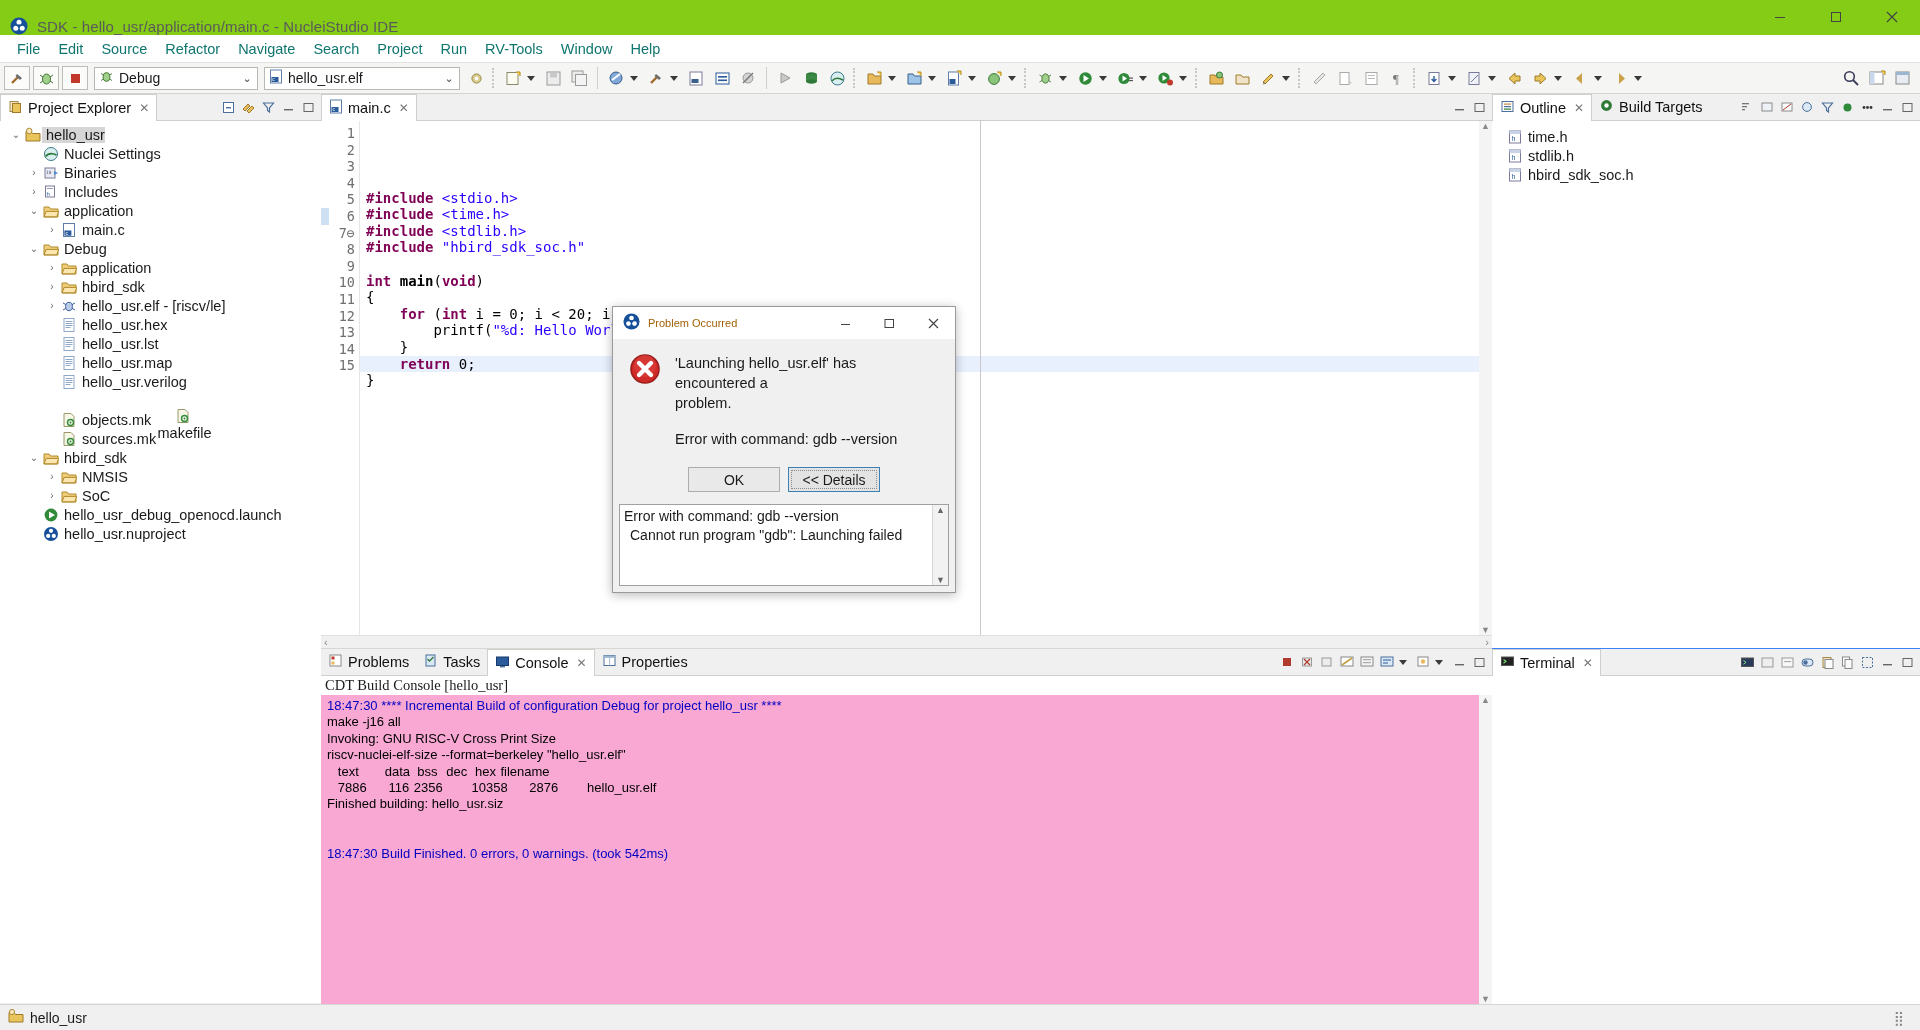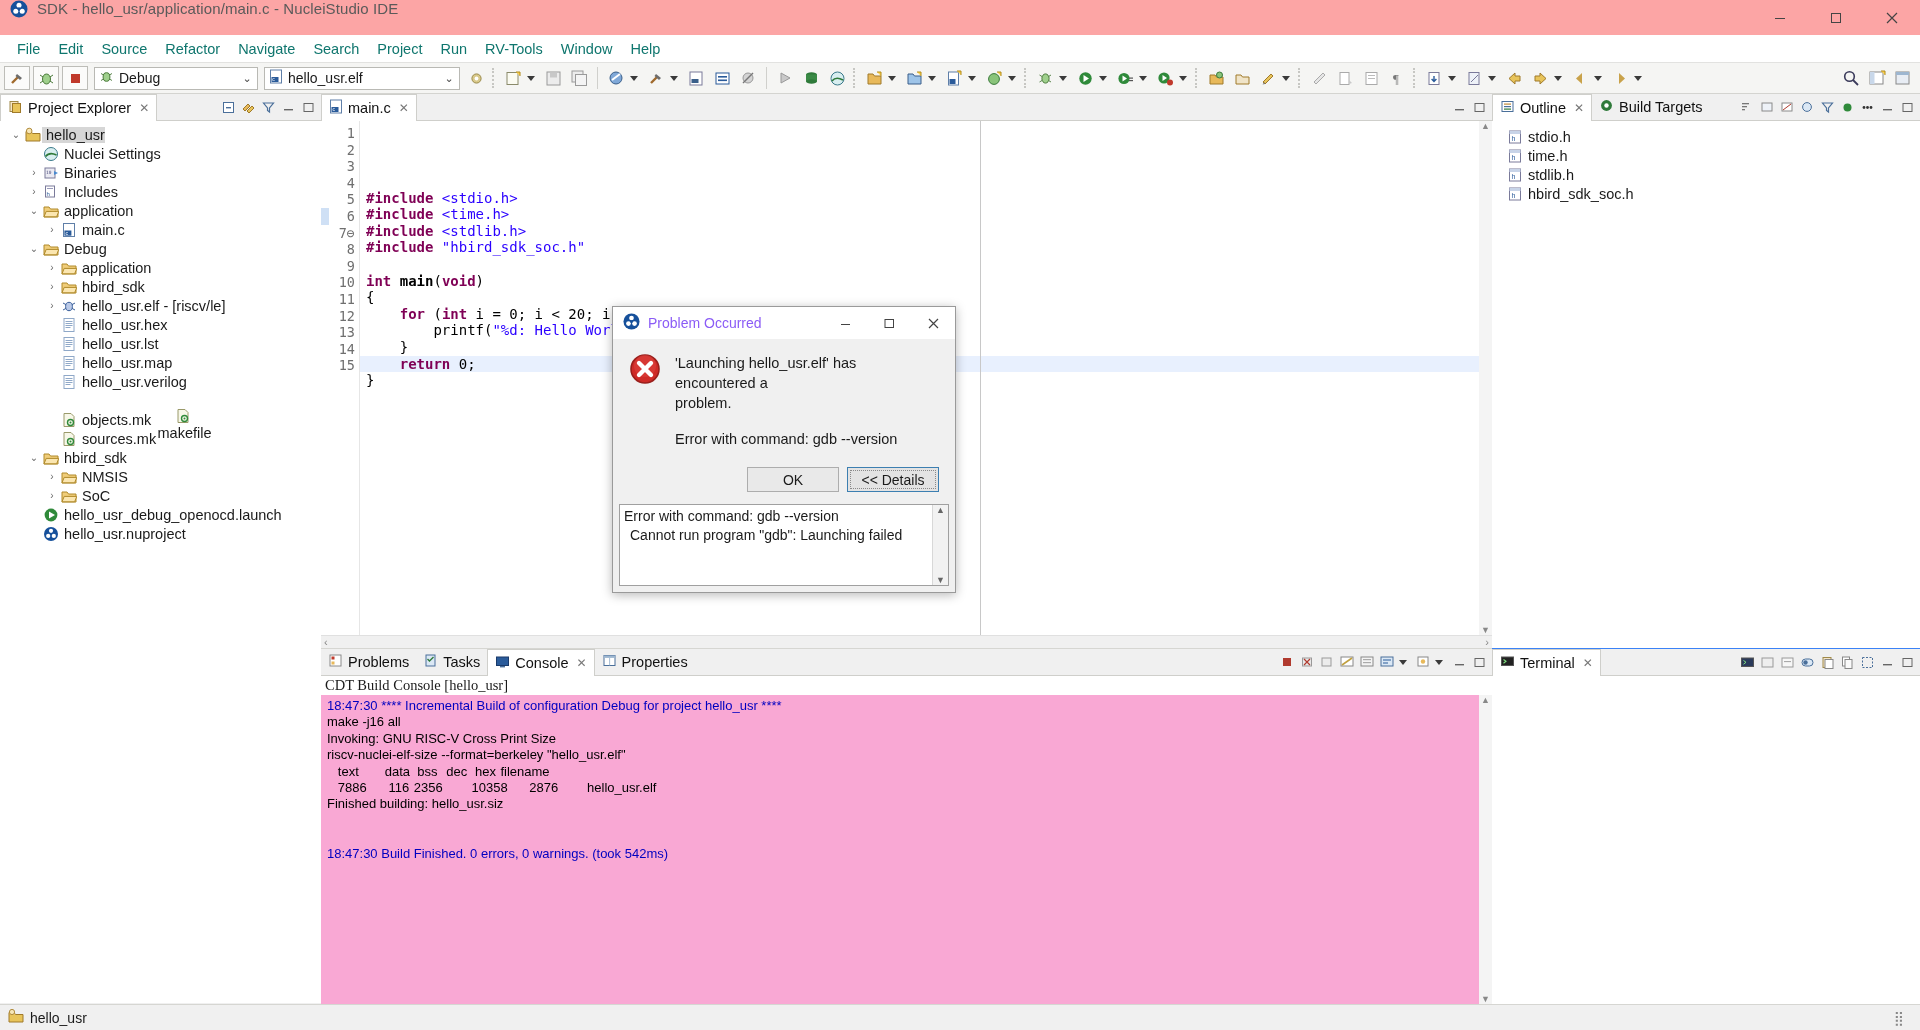--- a/index.html
+++ b/index.html
@@ -9,21 +9,21 @@
     overflow: hidden;
     font-family: "Liberation Sans", sans-serif;
     font-size: 14.5px;
     color: #1a1a1a;
     background: #ffffff;
   }
   .app { position: relative; width: 1920px; height: 1030px; display: flex; flex-direction: column; background:#f0f0f0;}
 
   
   .titlebar {
-    height: 36px; background: #fca5a5; display: flex; align-items: flex-start;
+    height: 36px; background: #84cc16; display: flex; align-items: flex-end;
     border-bottom: 1px solid #ffffff; flex: 0 0 36px;
   }
   .titlebar .tb-icon { margin-left: 10px; margin-right: 9px; display:flex; }
   .titlebar .tb-text { color: #5a5a5a; font-size: 15px; letter-spacing: .1px;}
   .win-btns { margin-left: auto; display: flex; height: 36px; }
   .win-btn { width: 56px; height: 36px; display: flex; align-items: center; justify-content: center; color:#555; }
   .win-btn svg { display:block; }
 
   
   .menubar { height: 26px; background:#ffffff; display:flex; align-items:center; padding-left: 8px; flex:0 0 26px;}
@@ -120,27 +120,27 @@
   }
   .statusbar .sb-right { margin-left:auto; padding-right:14px; color:#888; letter-spacing:2px;}
 
   
   .dialog {
     position:absolute; left:612px; top:306px; width:344px;
     background:#f0f0f0; border:1px solid #9a9a9a; box-shadow: 0 2px 10px rgba(0,0,0,.28);
     z-index: 60; display:flex; flex-direction:column;
   }
   .dlg-title { height:32px; background:#ffffff; display:flex; align-items:center; padding-left:10px; gap:8px; }
-  .dlg-title .t { font-size:14px; color:#8b5cf6; }
+  .dlg-title .t { font-size:11px; color:#a16207; }
   .dlg-wbtns { margin-left:auto; display:flex; }
   .dlg-wbtn { width:44px; height:32px; display:flex; align-items:center; justify-content:center; color:#333;}
   .dlg-main { background:#f0f0f0; padding: 14px 16px 0 16px; display:flex; gap:14px; }
   .dlg-msg { font-size:14.5px; line-height:20px; }
   .dlg-msg .m2 { margin-top: 16px; }
-  .dlg-btns { display:flex; justify-content:flex-end; gap:8px; padding: 18px 16px 12px 16px; background:#f0f0f0;}
+  .dlg-btns { display:flex; justify-content:center; gap:8px; padding: 18px 16px 12px 16px; background:#f0f0f0;}
   .dlg-btn {
     min-width: 92px; height: 25px; border:1px solid #adadad; background:#e9e9e9; font-size:14px;
     display:flex; align-items:center; justify-content:center;
   }
   .dlg-btn.focus { border:1px solid #3c7fb1; background:#e3e3e3; outline:1px dotted #8a8a8a; outline-offset:-4px;}
   .dlg-details {
     margin: 0 6px 6px 6px; background:#fff; border:1px solid #a0a0a0; height: 82px; display:flex;
   }
   .dlg-details-text { flex:1 1 auto; font-size:14px; padding: 2px 4px; line-height:19px; }
   .dlg-details-scroll { width:16px; flex:0 0 16px; background:#f2f2f2; border-left:1px solid #d8d8d8; display:flex; flex-direction:column; justify-content:space-between; align-items:center; color:#666; font-size:9px;}
@@ -1013,30 +1013,20 @@
                 </svg>
             </div>
             <div class="vtb">
               <svg width="13" height="13" viewBox="0 0 13 13">
                   <rect x="2" y="2.5" width="9" height="8" fill="none" stroke="#666"></rect>
                 </svg>
             </div>
           </div>
         </div>
         <div class="tree" id="outline-list" style="padding-top:6px;">
-            <div class="trow" style="padding-left: 14px;">
-              <span class="ticon">
-                <svg width="16" height="16" viewBox="0 0 16 16">
-                  <rect x="2.5" y="2" width="11" height="12" fill="#fff" stroke="#7a7a9a"></rect>
-                  <rect x="2.5" y="2" width="11" height="3" fill="#c8d4e8"></rect>
-                  <text x="4.6" y="12" font-size="7" fill="#2a5b9a" font-family="sans-serif">h</text>
-                </svg>
-              </span>
-              <span class="tlabel">stdio.h</span>
-            </div>
             <div class="trow" style="padding-left: 14px;">
               <span class="ticon">
                 <svg width="16" height="16" viewBox="0 0 16 16">
                   <rect x="2.5" y="2" width="11" height="12" fill="#fff" stroke="#7a7a9a"></rect>
                   <rect x="2.5" y="2" width="11" height="3" fill="#c8d4e8"></rect>
                   <text x="4.6" y="12" font-size="7" fill="#2a5b9a" font-family="sans-serif">h</text>
                 </svg>
               </span>
               <span class="tlabel">time.h</span>
             </div>

